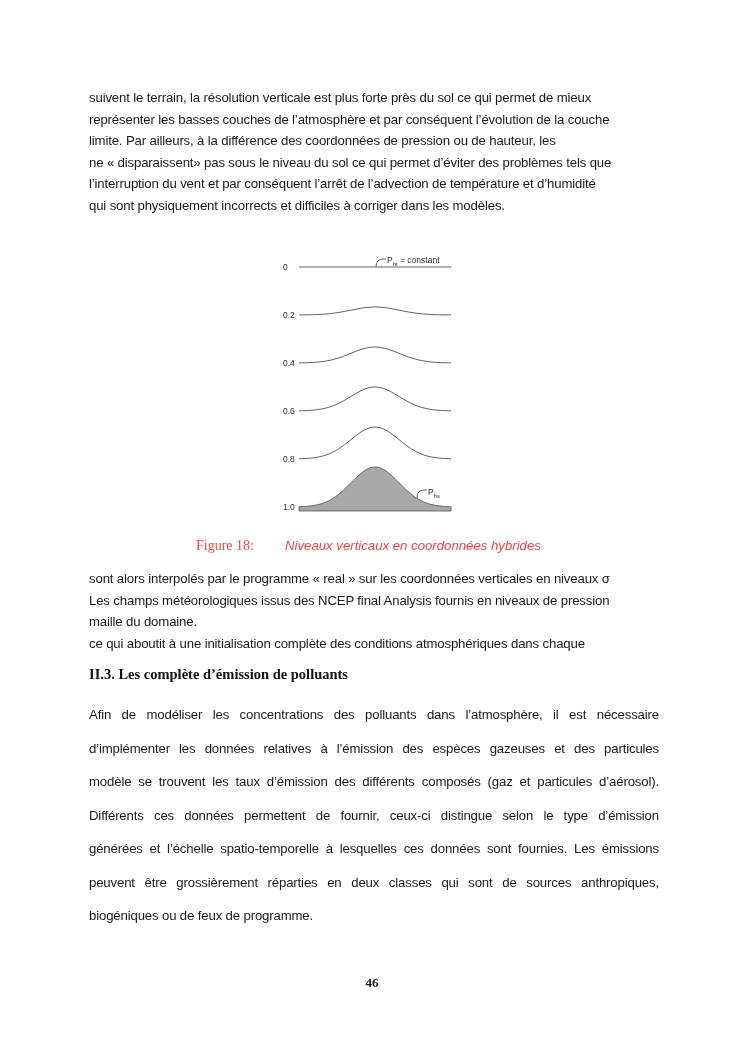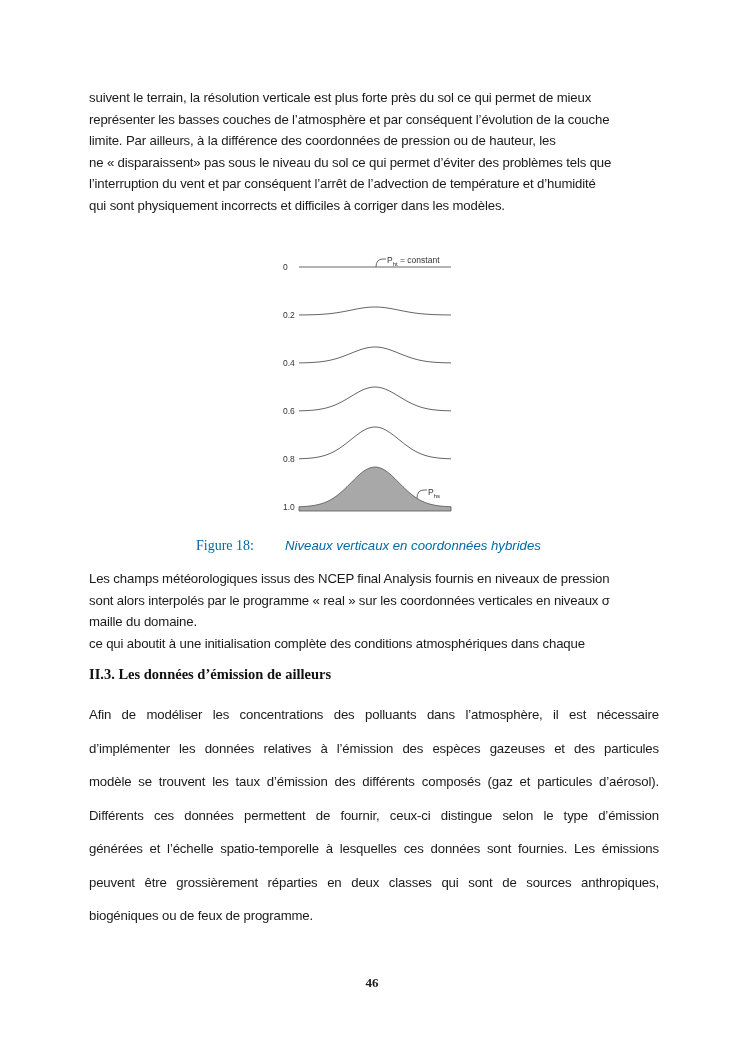--- a/index.html
+++ b/index.html
@@ -12,21 +12,21 @@
   }
   .p .ln { display: block; white-space: nowrap; height: 21.5px; line-height: 21.5px; }
   .p.just .ln { height: 33.5px; line-height: 33.5px; text-align: justify; text-align-last: justify; white-space: normal; overflow: hidden; }
   .p.just .ln.last { text-align-last: left; }
   #para1 { top: 87px; }
   #figure { position: absolute; left: 275px; top: 252px; width: 185px; height: 265px; }
   #figure svg { display: block; }
   .fig-label { font-family: "Liberation Sans", sans-serif; font-size: 8.5px; fill: #333; }
   #caption {
     position: absolute; top: 538px; left: 196px; white-space: nowrap;
-    font-family: "Liberation Serif", serif; font-size: 14px; color: #0369a1;
+    font-family: "Liberation Serif", serif; font-size: 14px; color: #ef4444;
   }
   #caption .cap-num { display: inline-block; width: 89px; }
   #caption .cap-title { font-family: "Liberation Sans", sans-serif; font-style: italic; font-size: 13.2px; }
   #para2 { top: 568px; }
   #heading {
     position: absolute; left: 89px; top: 666px; margin: 0;
     font-family: "Liberation Serif", serif; font-weight: bold; font-size: 14.5px; color: #111;
   }
   #para3 { top: 698px; }
   #page-number {
@@ -73,27 +73,27 @@
       <path d="M142 246 Q142 238 149 238 L152 238" fill="none" stroke="#444" stroke-width="0.8"></path>
       <text class="fig-label" x="153" y="243"><tspan>P</tspan><tspan dy="2.5" font-size="6">hs</tspan></text>
     </svg>
   </div>
 
   <div id="caption">
     <span class="cap-num">Figure 18:</span><span class="cap-title">Niveaux verticaux en coordonnées hybrides</span>
   </div>
 
   <div id="para2" class="p">
+    <span class="ln">sont alors interpolés par le programme « real » sur les coordonnées verticales en niveaux σ</span>
     <span class="ln">Les champs météorologiques issus des NCEP final Analysis fournis en niveaux de pression</span>
-    <span class="ln">sont alors interpolés par le programme « real » sur les coordonnées verticales en niveaux σ</span>
     <span class="ln">maille du domaine.</span>
     <span class="ln">ce qui aboutit à une initialisation complète des conditions atmosphériques dans chaque</span>
   </div>
 
-  <h3 id="heading">II.3. Les données d’émission de ailleurs</h3>
+  <h3 id="heading">II.3. Les complète d’émission de polluants</h3>
 
   <div id="para3" class="p just">
     <span class="ln">Afin de modéliser les concentrations des polluants dans l’atmosphère, il est nécessaire</span>
     <span class="ln">d’implémenter les données relatives à l’émission des espèces gazeuses et des particules</span>
     <span class="ln">modèle se trouvent les taux d’émission des différents composés (gaz et particules d’aérosol).</span>
     <span class="ln">Différents ces données permettent de fournir, ceux-ci distingue selon le type d’émission</span>
     <span class="ln">générées et l’échelle spatio-temporelle à lesquelles ces données sont fournies. Les émissions</span>
     <span class="ln">peuvent être grossièrement réparties en deux classes qui sont de sources anthropiques,</span>
     <span class="ln last">biogéniques ou de feux de programme.</span>
   </div>

